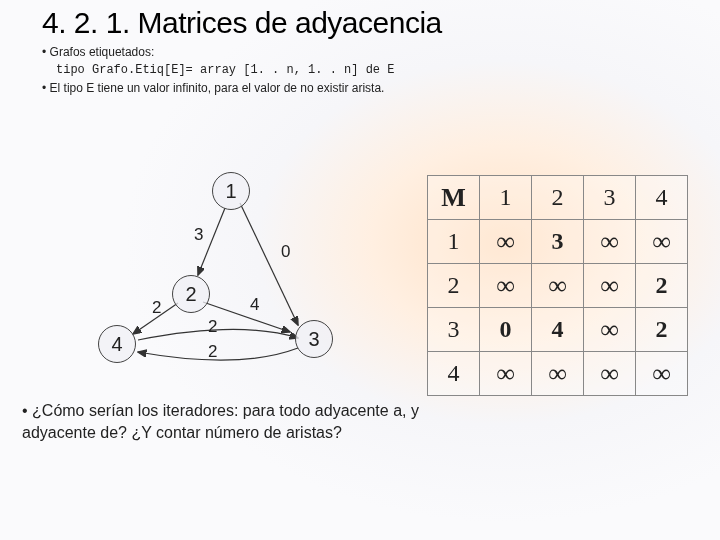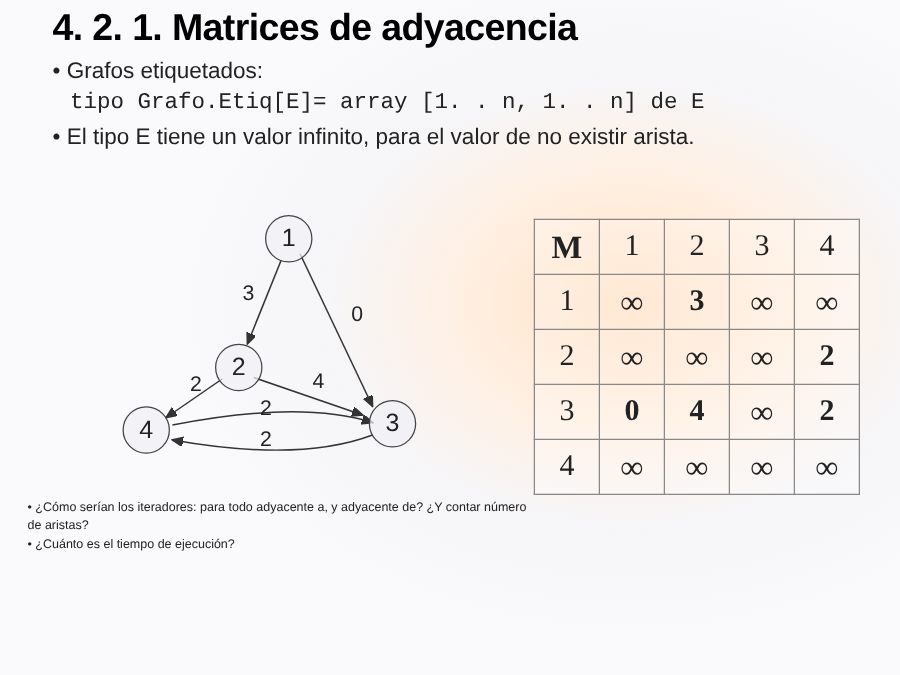--- a/index.html
+++ b/index.html
@@ -11,28 +11,28 @@
                 rgba(255,200,150,0.55) 0%,
                 rgba(255,210,170,0.35) 35%,
                 rgba(240,240,245,0.6) 65%,
                 rgba(250,250,252,1) 100%);
     position: relative;
     overflow: hidden;
     color: #222;
   }
   .title {
     font-size: 30px;
-    font-weight: 700;
+    font-weight: 400;
     padding: 6px 0 0 42px;
     letter-spacing: -0.5px;
     color: #000;
   }
   .bullets {
     padding: 4px 42px 0 42px;
-    font-size: 18px;
+    font-size: 12px;
     line-height: 1.35;
   }
   .bullets li { list-style: none; margin-bottom: 2px; }
   .bullets li.b::before { content: "•  "; }
   .indent { padding-left: 14px; font-family: Liberation Mono, monospace; }
   .graph {
     position: absolute;
     left: 90px; top: 170px;
     width: 280px; height: 210px;
   }
@@ -69,21 +69,21 @@
     background: rgba(255,255,255,0.25);
   }
   .matrix th { font-family: serif; }
   .matrix .hM { font-size: 26px; font-weight: bold; font-family: serif; }
   .matrix .inf { font-family: serif; font-size: 26px; }
   .matrix .val { font-family: serif; font-weight: bold; }
   .bottom {
     position: absolute;
     left: 22px; top: 400px;
     width: 400px;
-    font-size: 10px;
+    font-size: 16px;
     line-height: 1.35;
   }
   .bottom li { list-style: none; margin-bottom: 2px; }
   .bottom li.b::before { content: "•  "; }
 </style>
 </head>
 <body>
 
 <div class="title">4. 2. 1. Matrices de adyacencia</div>
 
@@ -156,14 +156,13 @@
     <td class="inf">∞</td>
     <td class="inf">∞</td>
   </tr>
 </tbody>
   </table>
 
 <ul class="bottom">
   <li class="b">
     <span>¿Cómo serían los iteradores: </span><span>para todo adyacente a, y adyacente de? ¿Y contar número de aristas?</span>
   </li>
-  <li class="b">¿Cuánto es el tiempo de ejecución?</li>
 </ul>
 
 </body></html>

